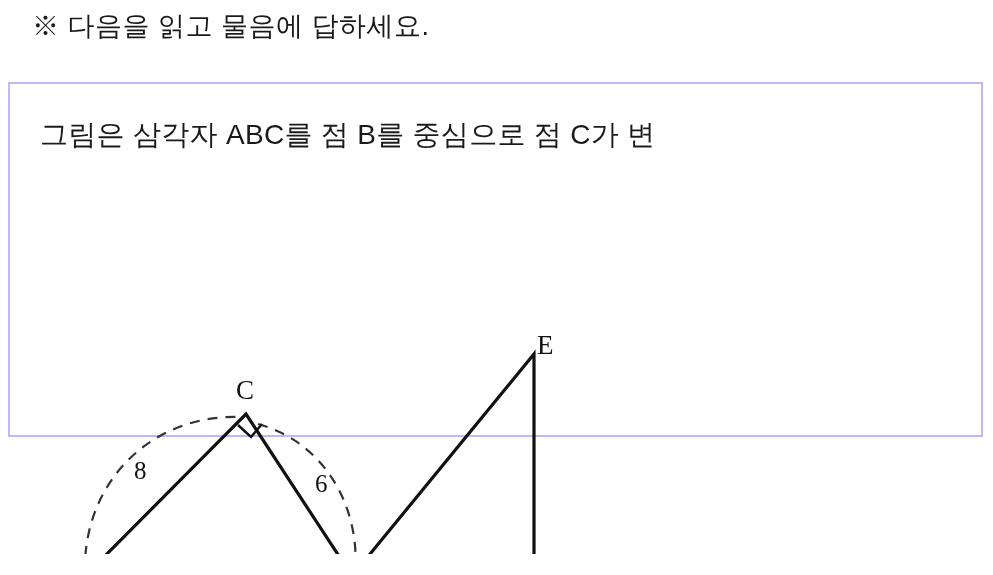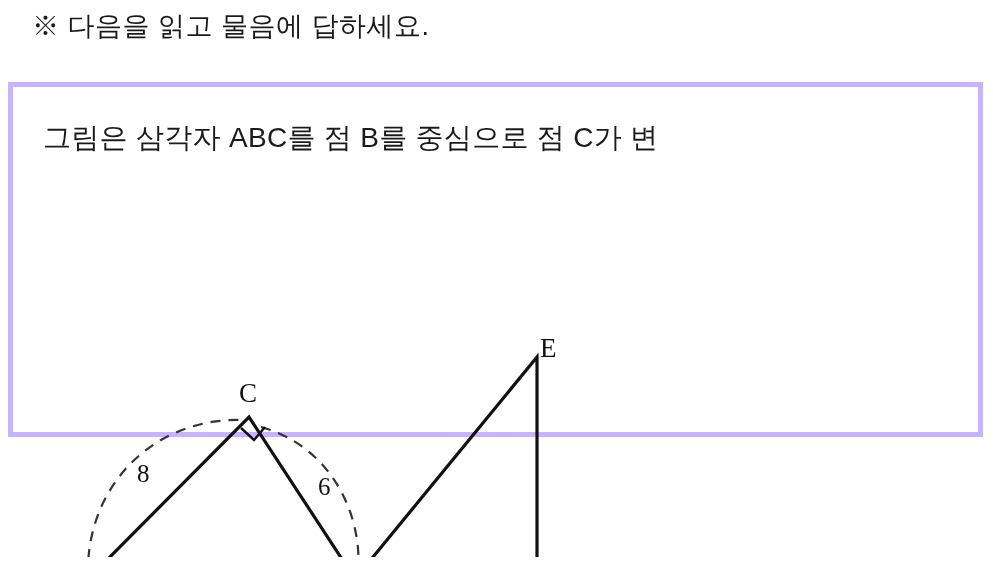--- a/index.html
+++ b/index.html
@@ -28,21 +28,21 @@
     letter-spacing: 0.5px;
     white-space: nowrap;
     margin-left: 24px;
   }
   .problem-box {
     position: absolute;
     left: 8px;
     top: 82px;
     width: 975px;
     height: 355px;
-    border: 5px solid #c4b5fd;
+    border: 2px solid #c4b5fd;
     box-sizing: border-box;
     background: #fff;
   }
   .stem {
     position: absolute;
     left: 30px;
     top: 28px;
     width: 910px;
     font-size: 28px;
     line-height: 1.62;

